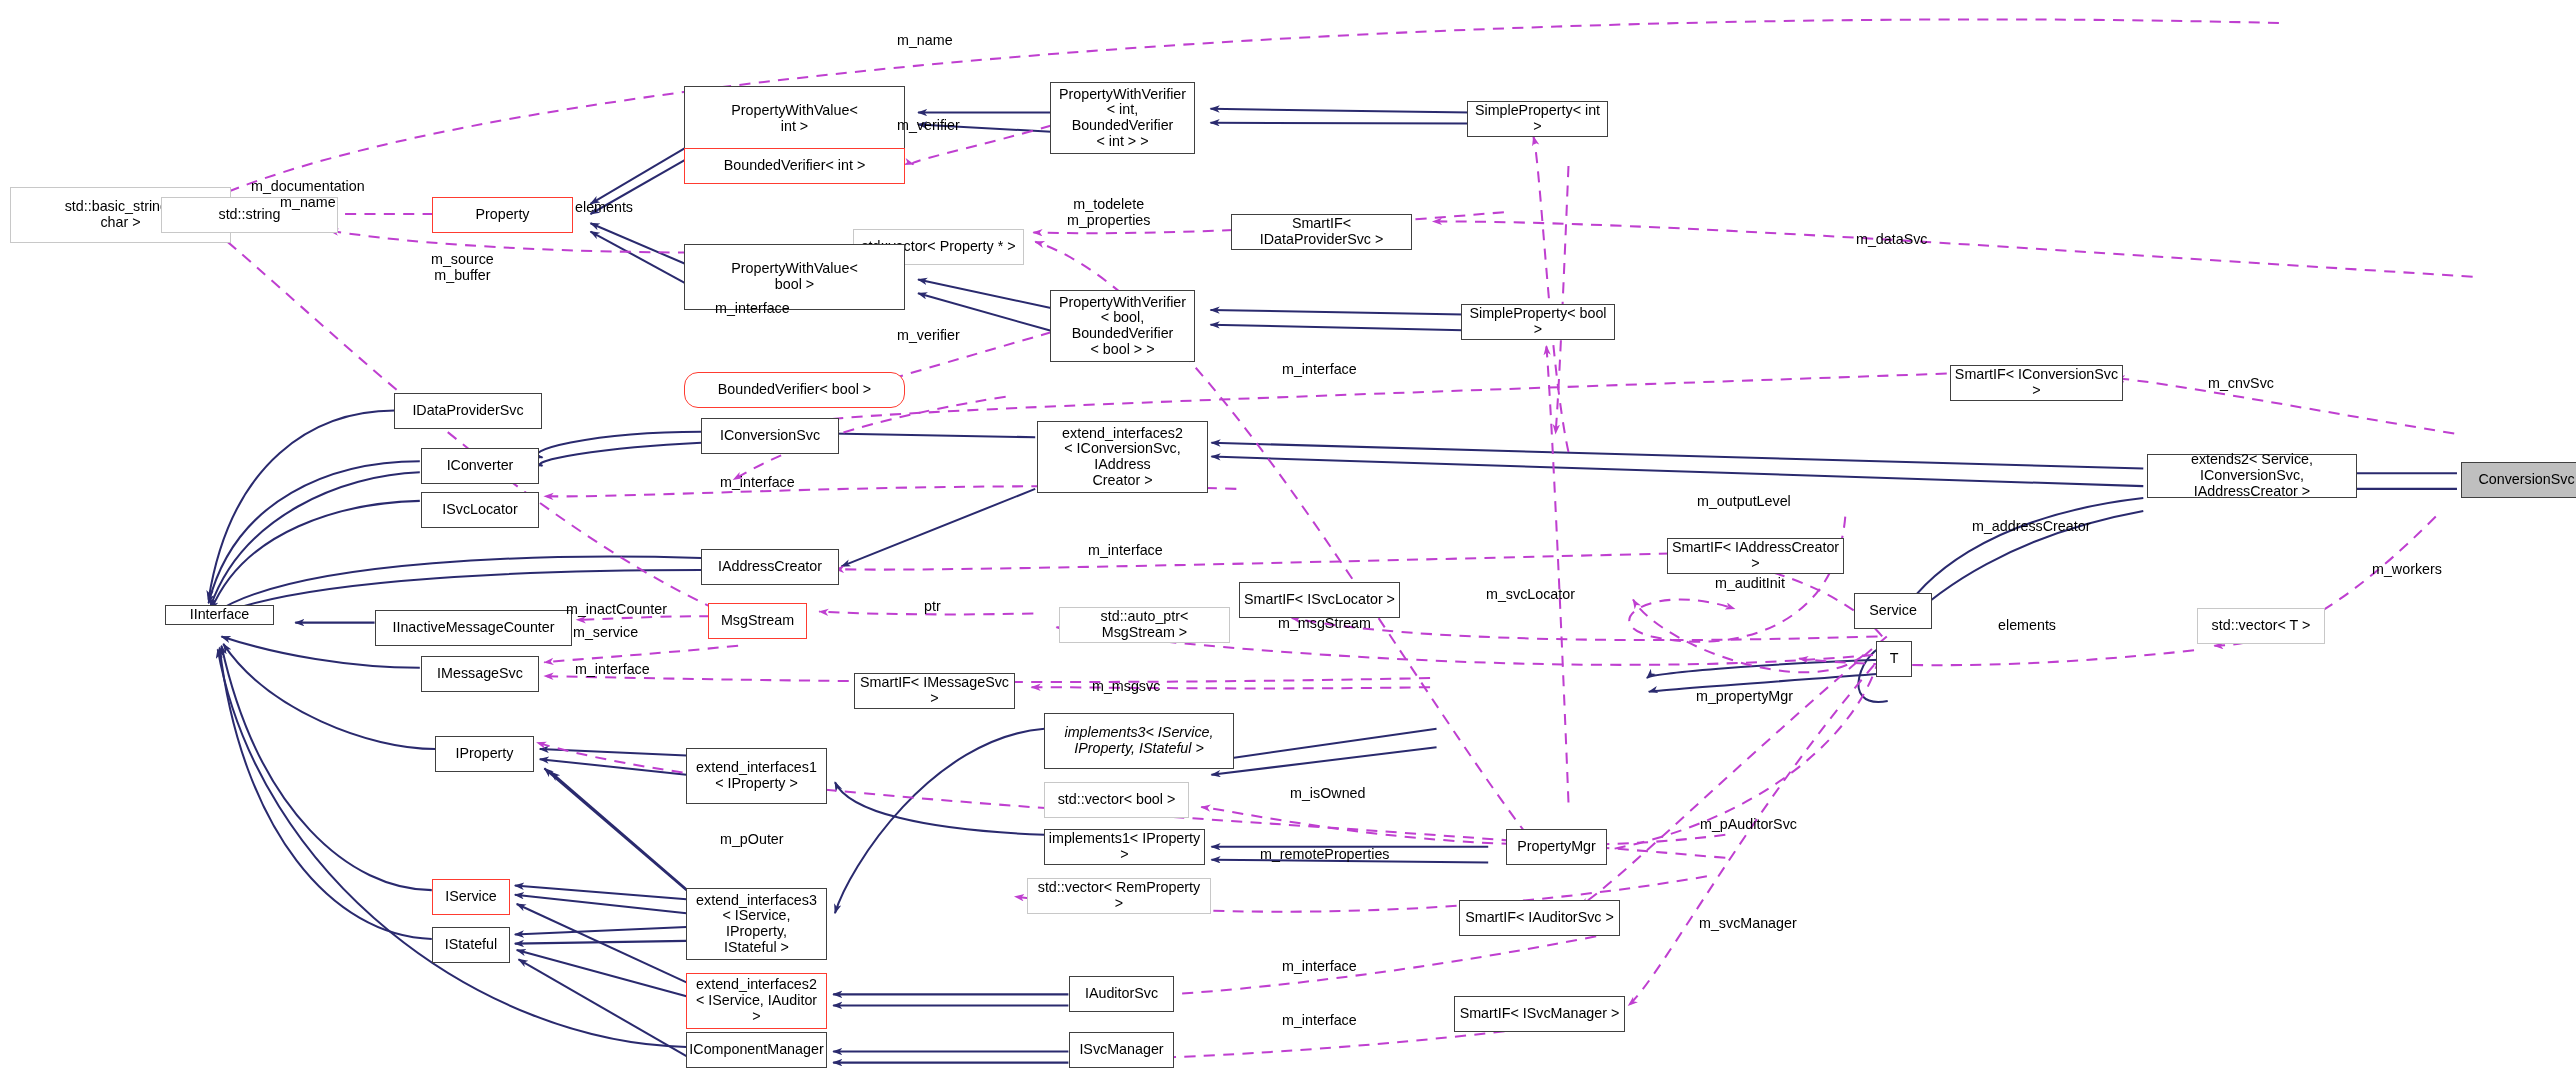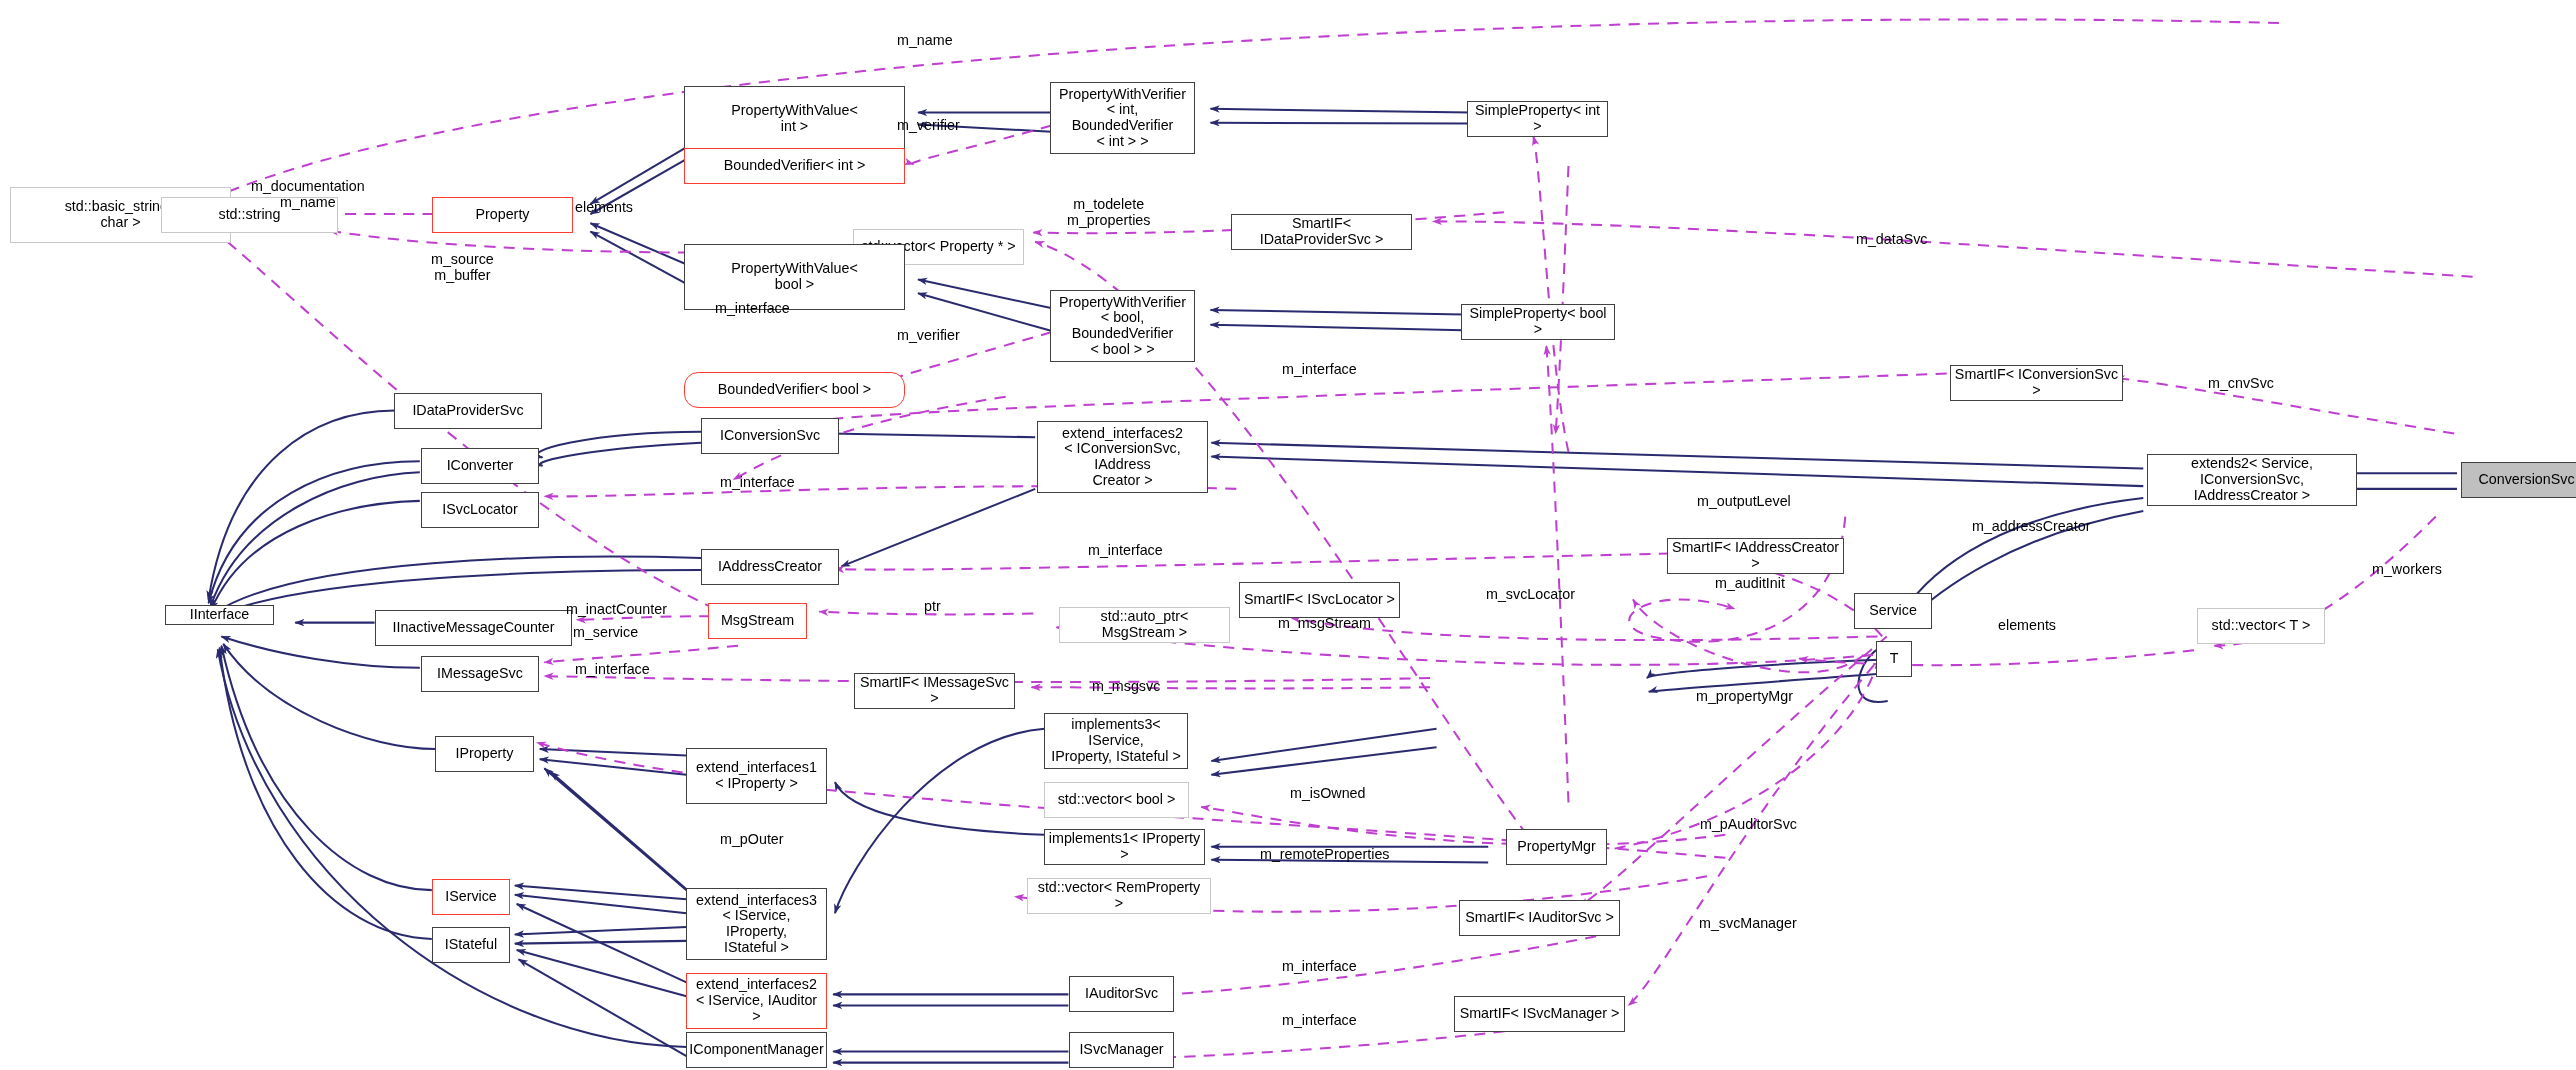--- a/index.html
+++ b/index.html
@@ -258,41 +258,41 @@
 &lt; bool, BoundedVerifier
 &lt; bool &gt; &gt;</div>
     <div class="node" style="left: 1461px; top: 304px; width: 154px; height: 36px;">SimpleProperty&lt; bool &gt;</div>
     <div class="node red" style="left: 684px; top: 372px; width: 221px; height: 36px; border-radius: 14px;">BoundedVerifier&lt; bool &gt;</div>
     <div class="node" style="left: 1950px; top: 365px; width: 173px; height: 36px;">SmartIF&lt; IConversionSvc &gt;</div>
     <div class="node" style="left: 394px; top: 393px; width: 148px; height: 36px;">IDataProviderSvc</div>
     <div class="node" style="left: 701px; top: 418px; width: 138px; height: 36px;">IConversionSvc</div>
     <div class="node" style="left: 1037px; top: 421px; width: 171px; height: 72px;">extend_interfaces2
 &lt; IConversionSvc, IAddress
 Creator &gt;</div>
-    <div class="node" style="left: 2147px; top: 454px; width: 210px; height: 52px;">extends2&lt; Service,
+    <div class="node" style="left: 2147px; top: 454px; width: 210px; height: 44px;">extends2&lt; Service,
 IConversionSvc, IAddressCreator &gt;</div>
     <div class="node grey" style="left: 2461px; top: 462px; width: 131px; height: 36px;">ConversionSvc</div>
     <div class="node" style="left: 421px; top: 448px; width: 118px; height: 36px;">IConverter</div>
     <div class="node" style="left: 421px; top: 492px; width: 118px; height: 36px;">ISvcLocator</div>
     <div class="node" style="left: 701px; top: 549px; width: 138px; height: 36px;">IAddressCreator</div>
     <div class="node" style="left: 1667px; top: 538px; width: 177px; height: 36px;">SmartIF&lt; IAddressCreator &gt;</div>
     <div class="node" style="left: 165px; top: 605px; width: 109px; height: 20px;">IInterface</div>
     <div class="node" style="left: 375px; top: 610px; width: 197px; height: 36px;">IInactiveMessageCounter</div>
     <div class="node red" style="left: 708px; top: 603px; width: 99px; height: 36px;">MsgStream</div>
     <div class="node" style="left: 1239px; top: 582px; width: 161px; height: 36px;">SmartIF&lt; ISvcLocator &gt;</div>
     <div class="node faint" style="left: 1037px; top: 607px; width: 171px; height: 36px; margin-left: 22px;">std::auto_ptr&lt; MsgStream &gt;</div>
     <div class="node" style="left: 1854px; top: 593px; width: 78px; height: 36px;">Service</div>
     <div class="node" style="left: 421px; top: 656px; width: 118px; height: 36px;">IMessageSvc</div>
     <div class="node" style="left: 1876px; top: 641px; width: 36px; height: 36px;">T</div>
     <div class="node faint" style="left: 2197px; top: 608px; width: 128px; height: 36px;">std::vector&lt; T &gt;</div>
     <div class="node" style="left: 854px; top: 673px; width: 161px; height: 36px;">SmartIF&lt; IMessageSvc &gt;</div>
     <div class="node" style="left: 435px; top: 736px; width: 99px; height: 36px;">IProperty</div>
     <div class="node" style="left: 686px; top: 748px; width: 141px; height: 56px;">extend_interfaces1
 &lt; IProperty &gt;</div>
-    <div class="node" style="left: 1044px; top: 713px; width: 144px; height: 56px;">implements3&lt; IService,
+    <div class="node" style="left: 1044px; top: 713px; width: 190px; height: 56px; font-style: italic;">implements3&lt; IService,
 IProperty, IStateful &gt;</div>
     <div class="node faint" style="left: 1044px; top: 782px; width: 145px; height: 36px;">std::vector&lt; bool &gt;</div>
     <div class="node" style="left: 1044px; top: 829px; width: 161px; height: 36px;">implements1&lt; IProperty &gt;</div>
     <div class="node" style="left: 1486px; top: 829px; width: 101px; height: 36px; margin-left: 20px;">PropertyMgr</div>
     <div class="node faint" style="left: 1027px; top: 878px; width: 184px; height: 36px;">std::vector&lt; RemProperty &gt;</div>
     <div class="node red" style="left: 432px; top: 879px; width: 78px; height: 36px;">IService</div>
     <div class="node" style="left: 1459px; top: 900px; width: 161px; height: 36px;">SmartIF&lt; IAuditorSvc &gt;</div>
     <div class="node" style="left: 686px; top: 888px; width: 141px; height: 72px;">extend_interfaces3
 &lt; IService, IProperty,
 IStateful &gt;</div>

